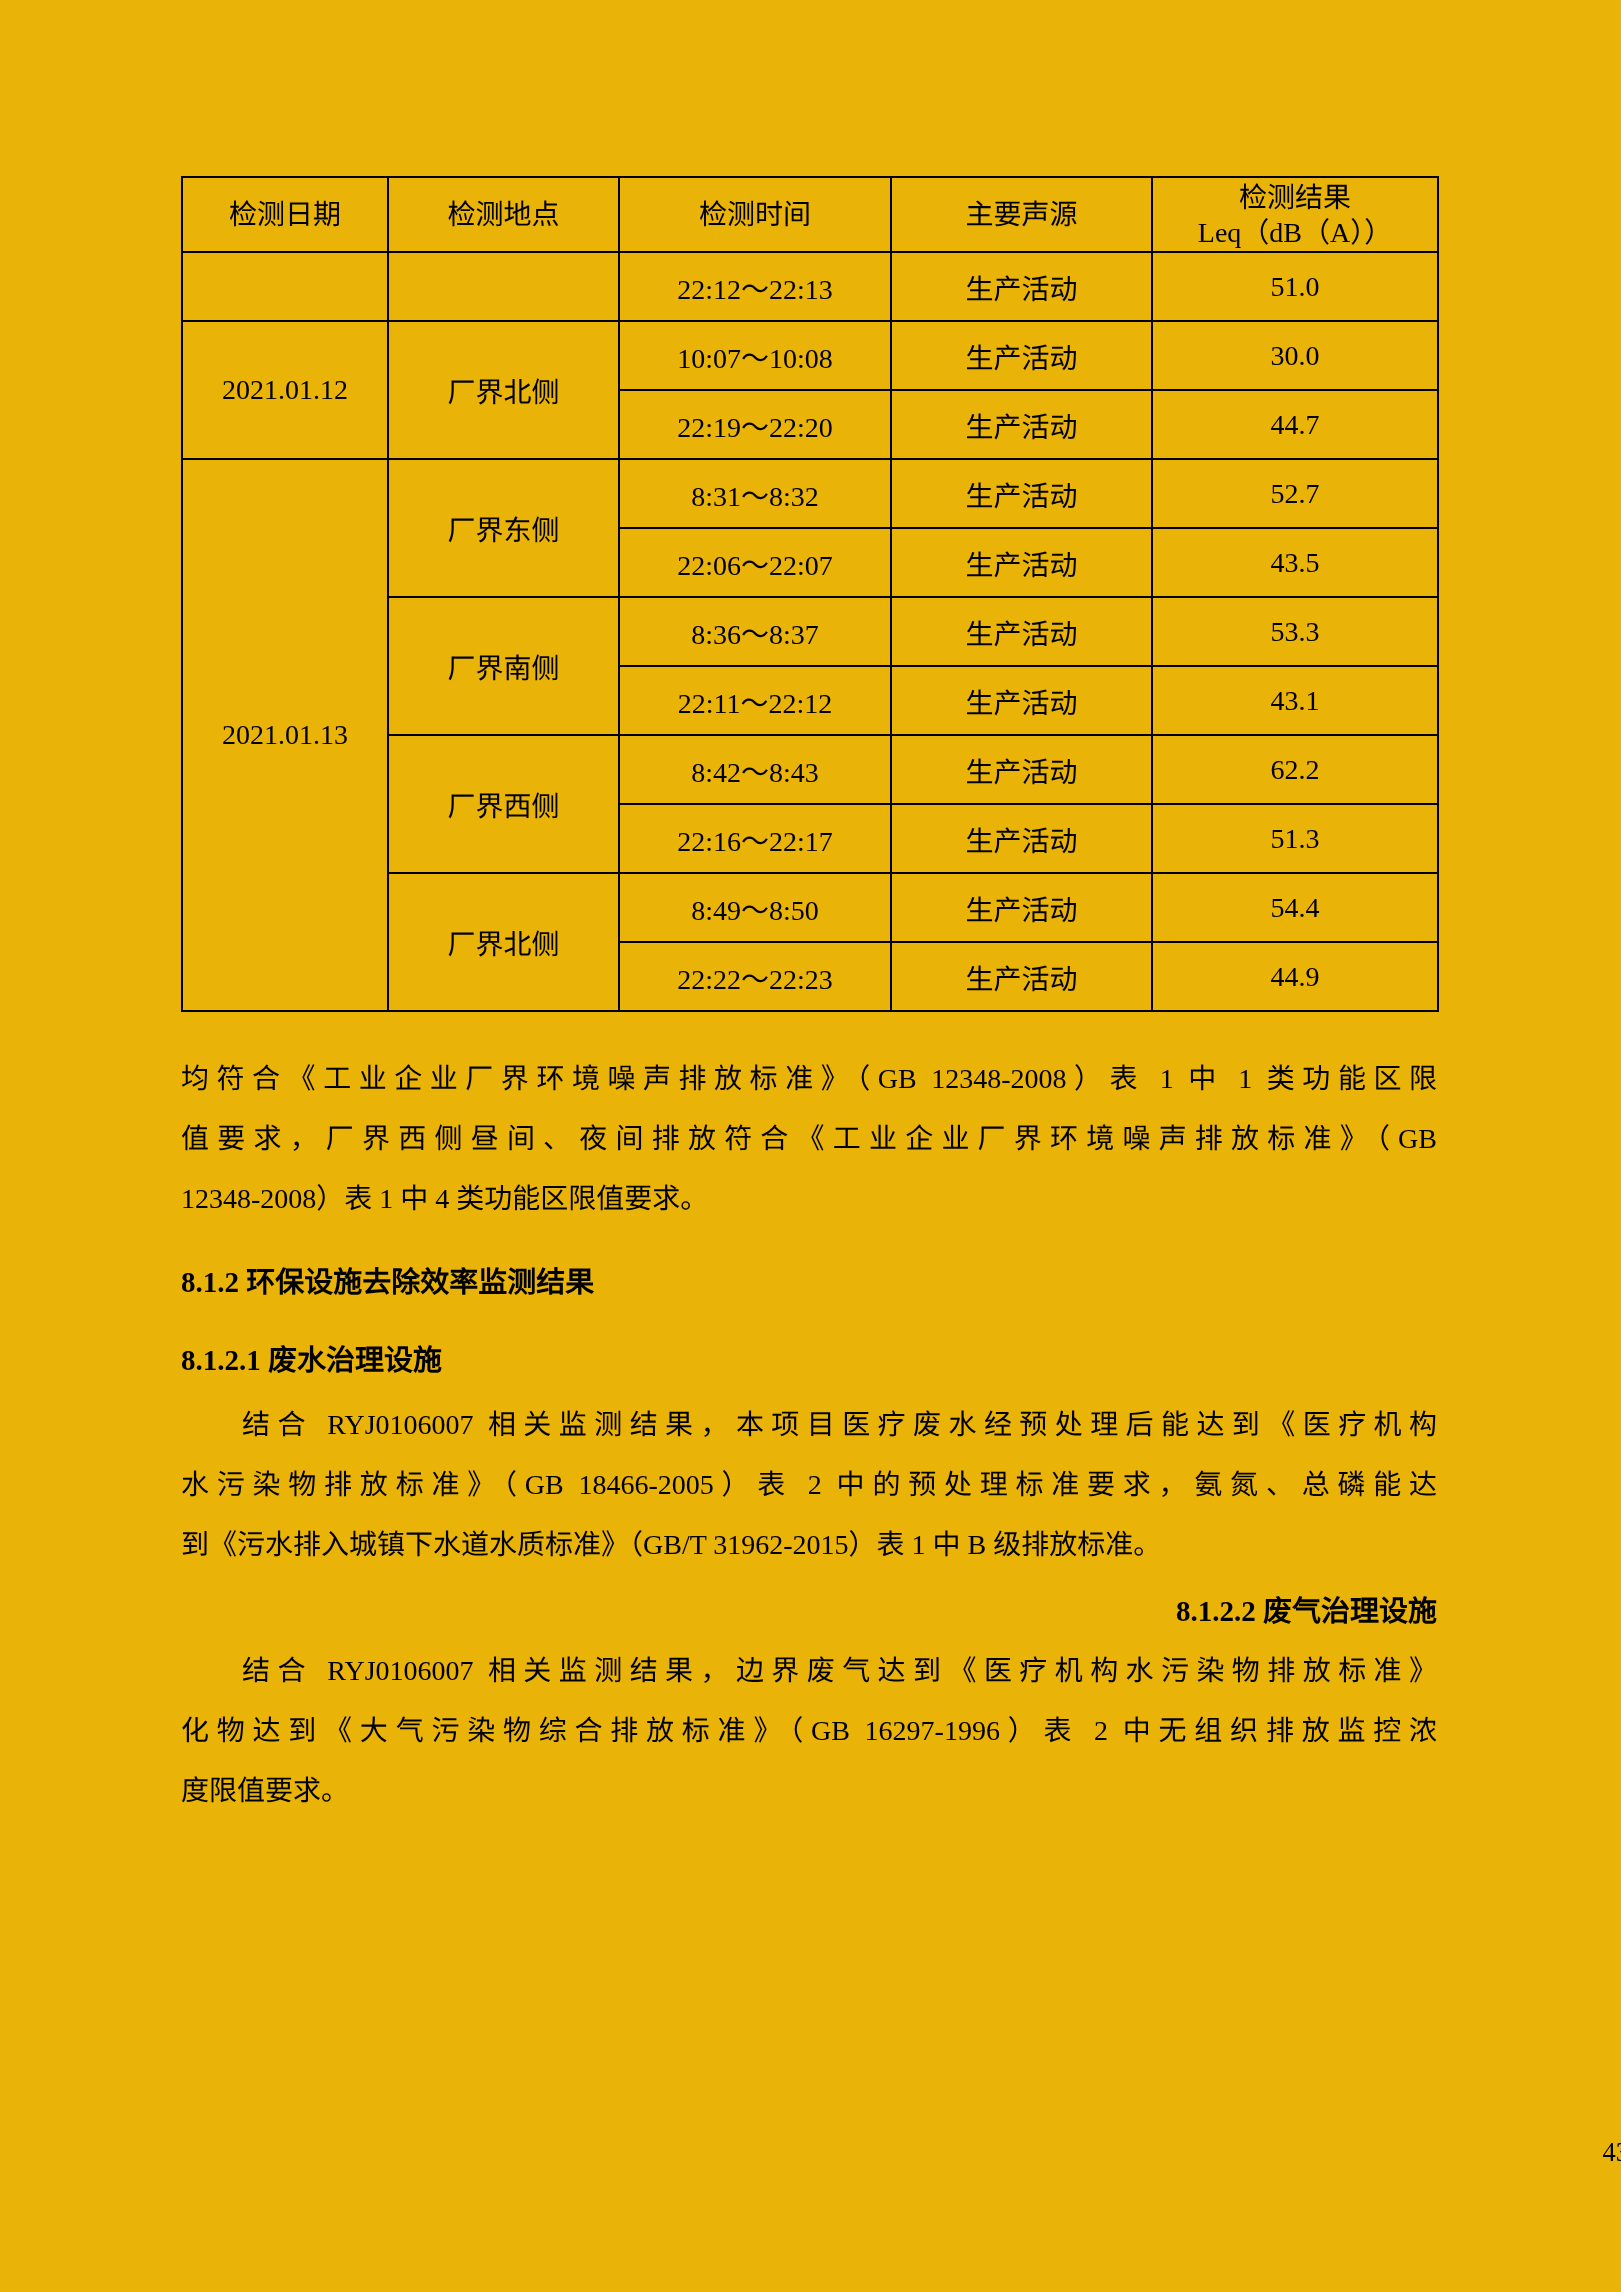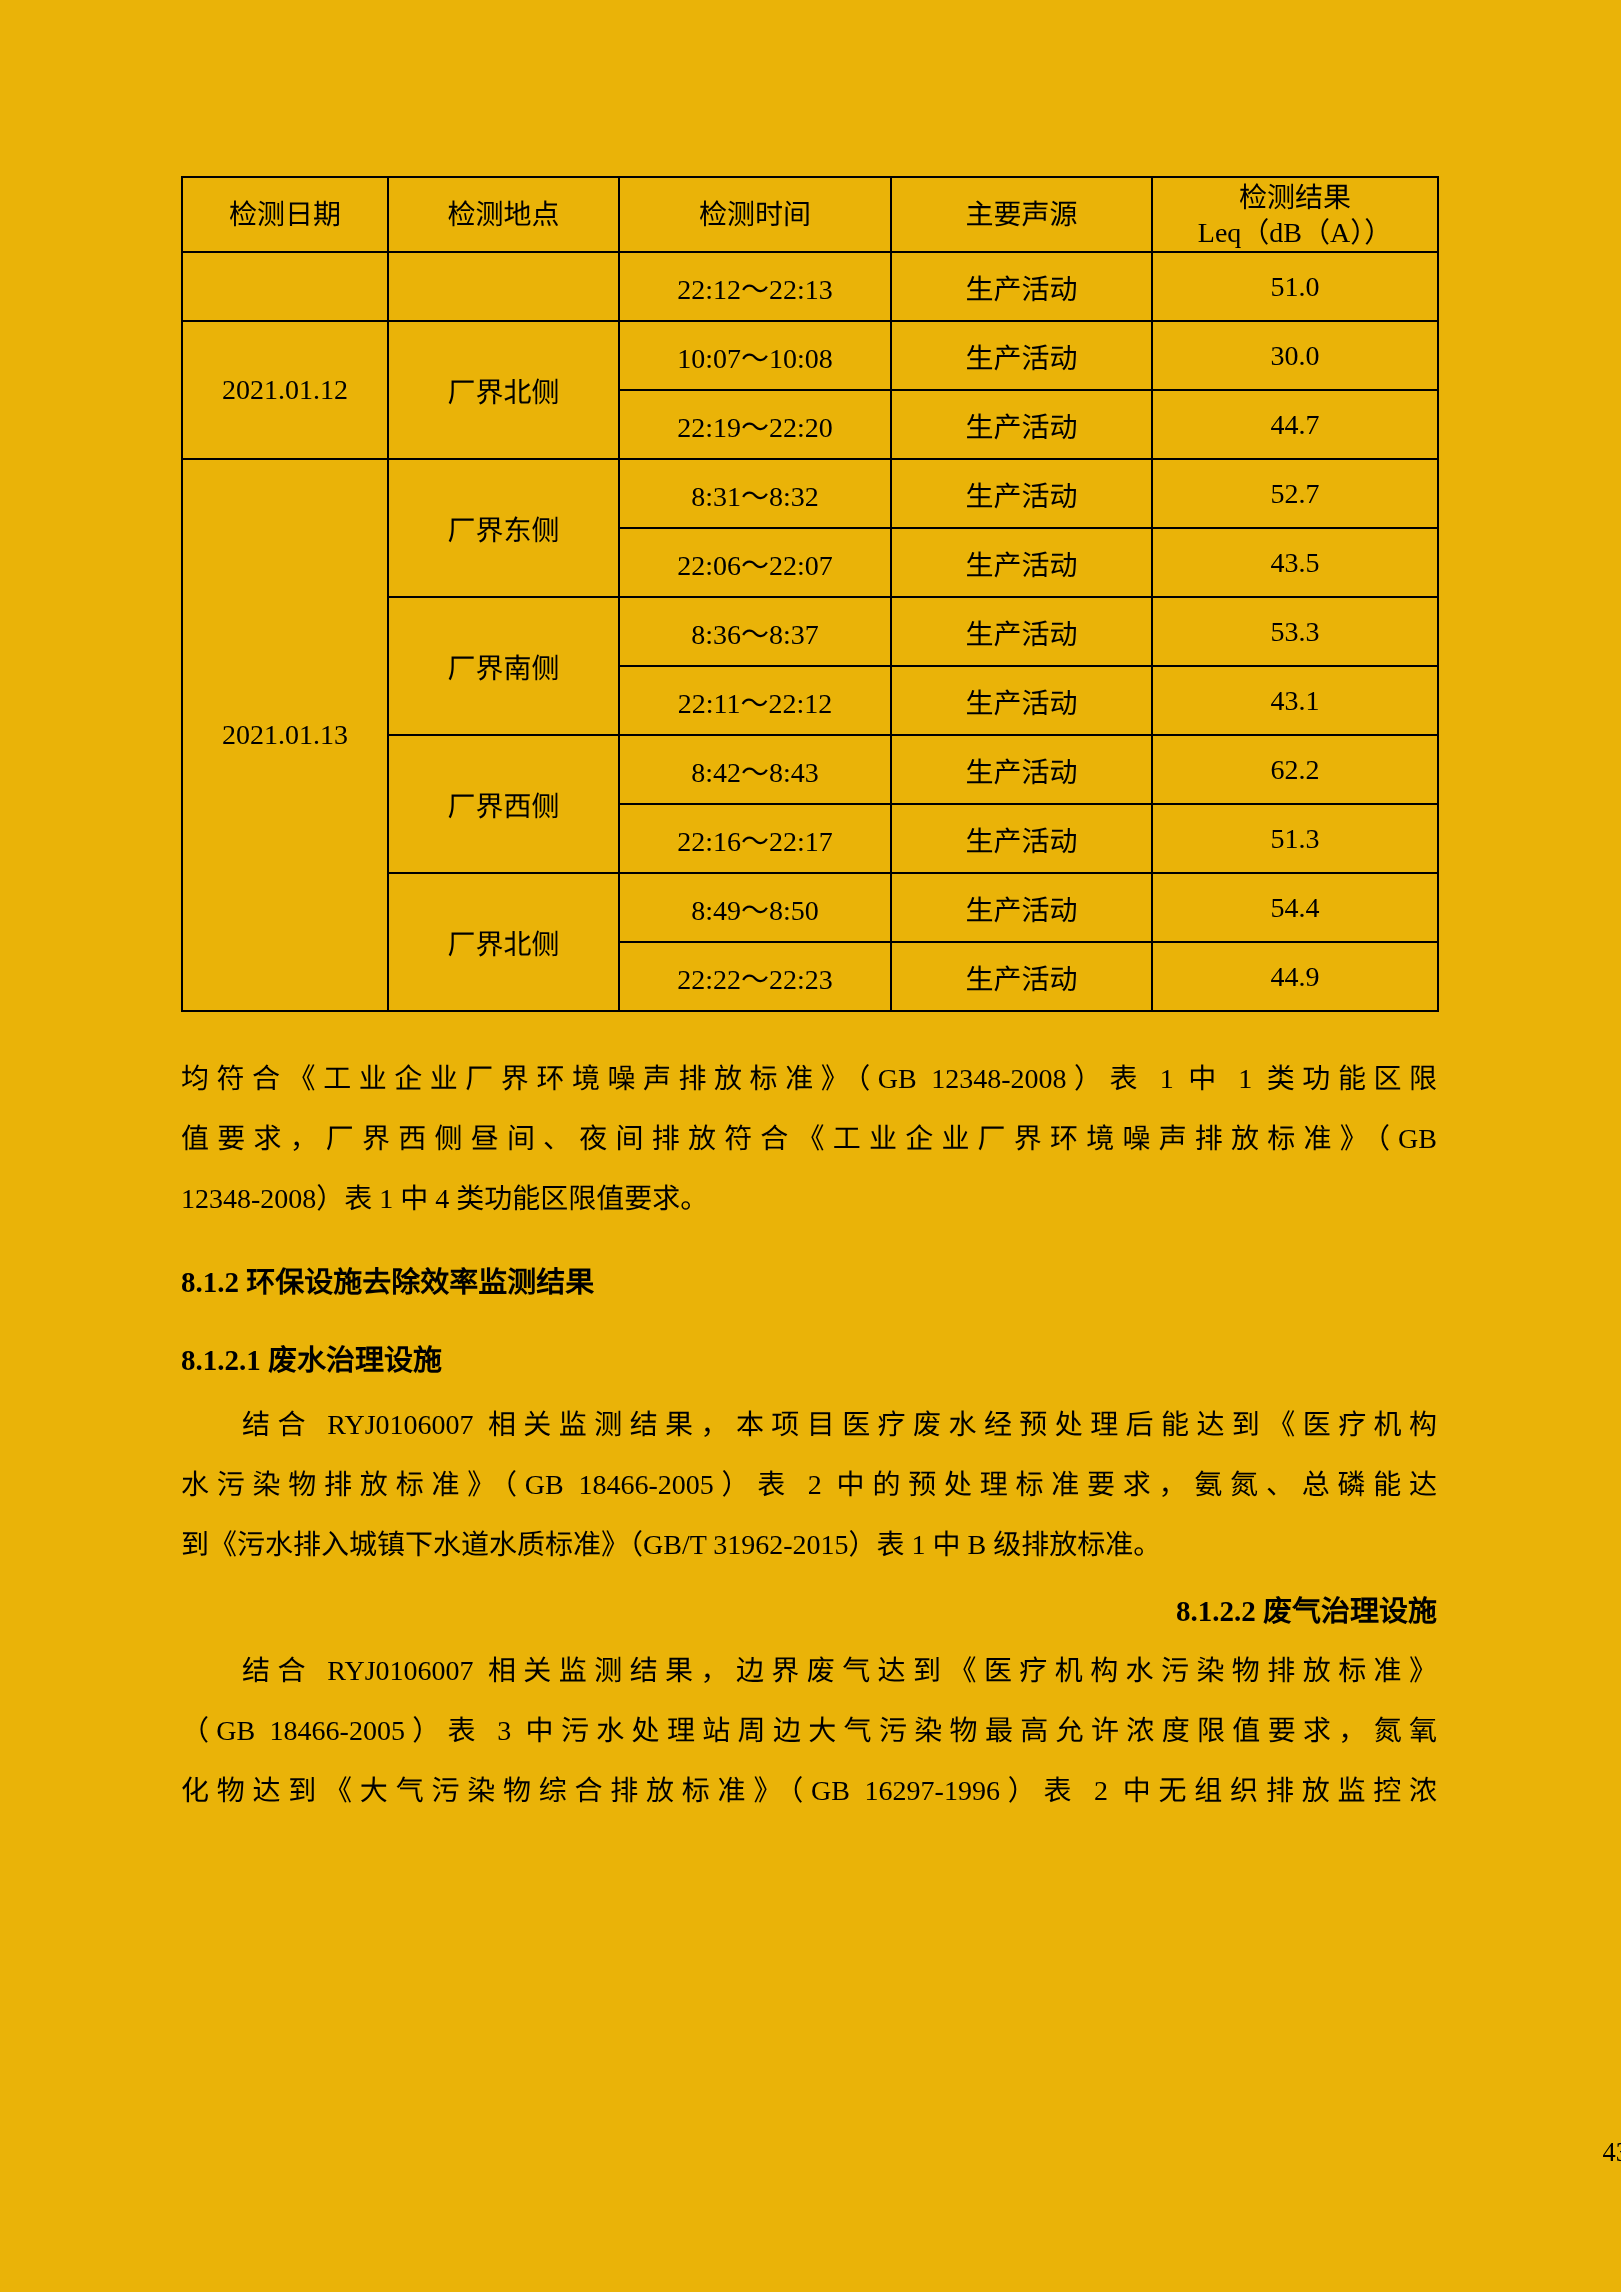--- a/index.html
+++ b/index.html
@@ -183,21 +183,21 @@
       <div class="sec-1 heading">8.1.2 环保设施去除效率监测结果</div>
       <div class="sec-2 heading">8.1.2.1 废水治理设施</div>
       <div class="sec-3 paragraph">
         <div class="line first">结合 RYJ0106007 相关监测结果，本项目医疗废水经预处理后能达到《医疗机构</div>
         <div class="line">水污染物排放标准》（GB 18466-2005）表 2 中的预处理标准要求，氨氮、总磷能达</div>
         <div class="line last">到《污水排入城镇下水道水质标准》（GB/T 31962-2015）表 1 中 B 级排放标准。</div>
       </div>
       <div class="sec-4 heading">8.1.2.2 废气治理设施</div>
       <div class="sec-5 paragraph">
         <div class="line first">结合 RYJ0106007 相关监测结果，边界废气达到《医疗机构水污染物排放标准》</div>
-        <div class="line">（GB 18466-2005）表 3 中污水处理站周边大气污染物最高允许浓度限值要求，氮氧</div>
         <div class="line">化物达到《大气污染物综合排放标准》（GB 16297-1996）表 2 中无组织排放监控浓</div>
+        <div class="line last">度限值要求。</div>
       </div>
     </div>
 
   <div class="footer">43</div>
 
 </div>
 
 
 </body></html>

